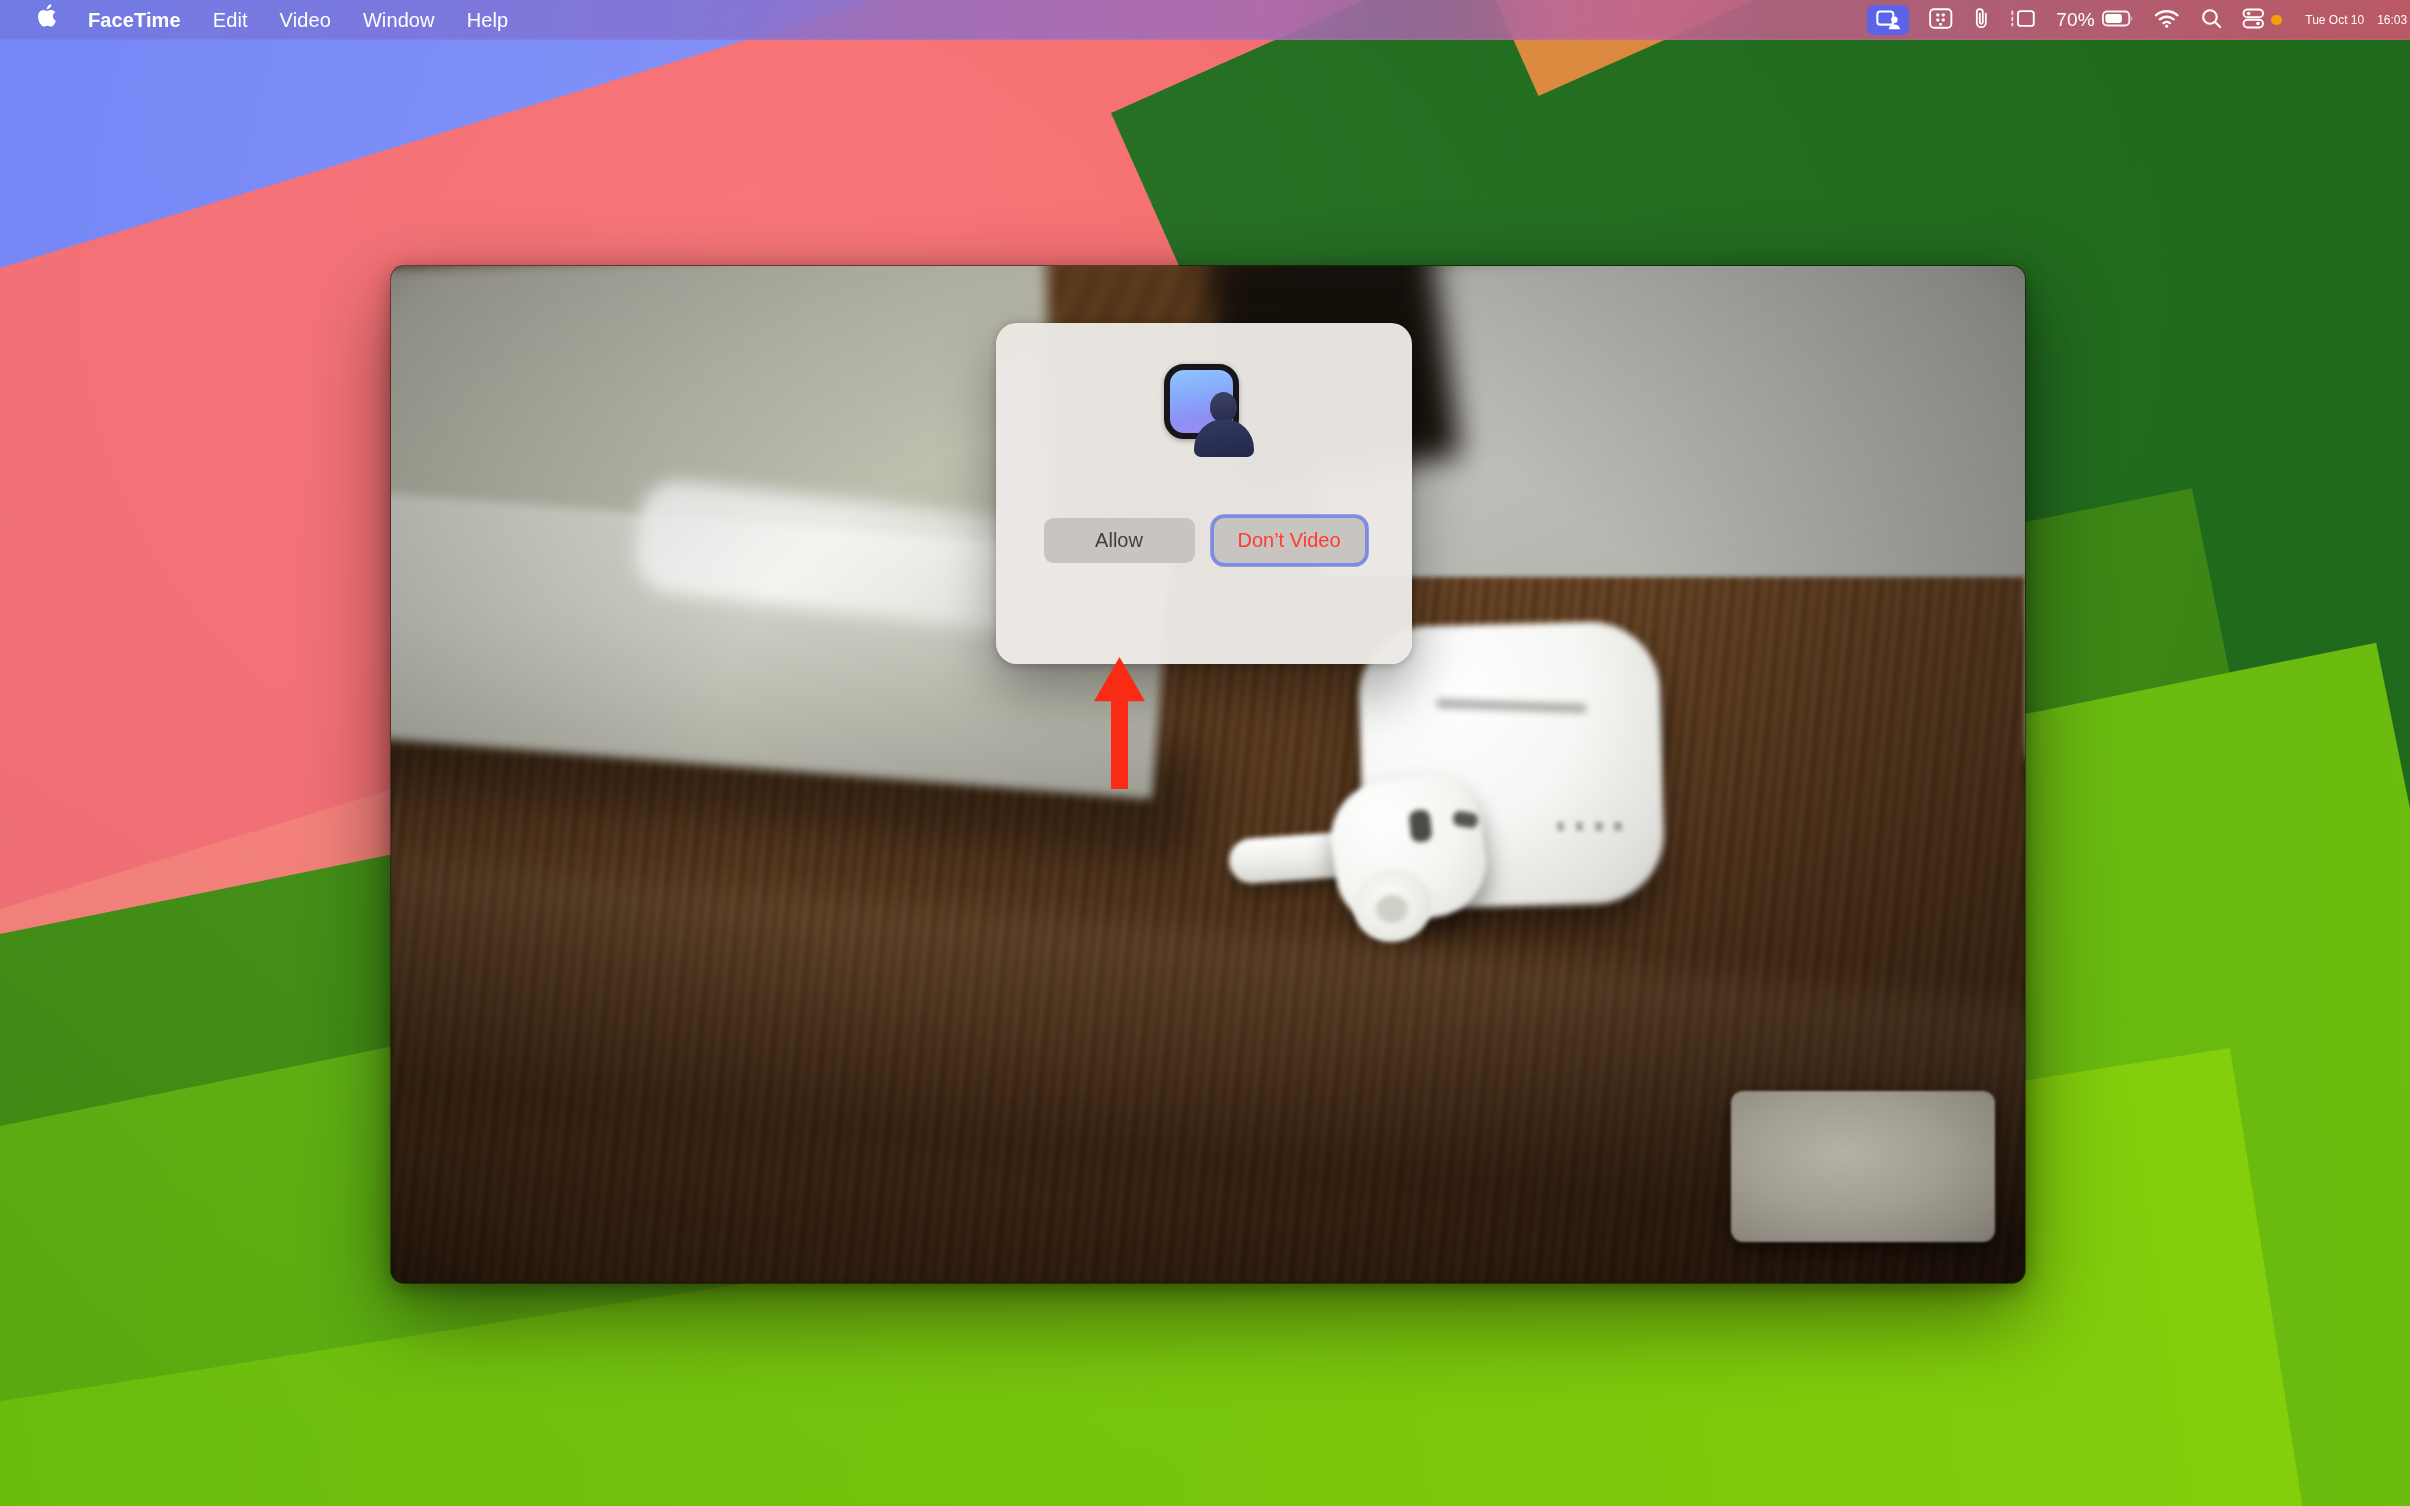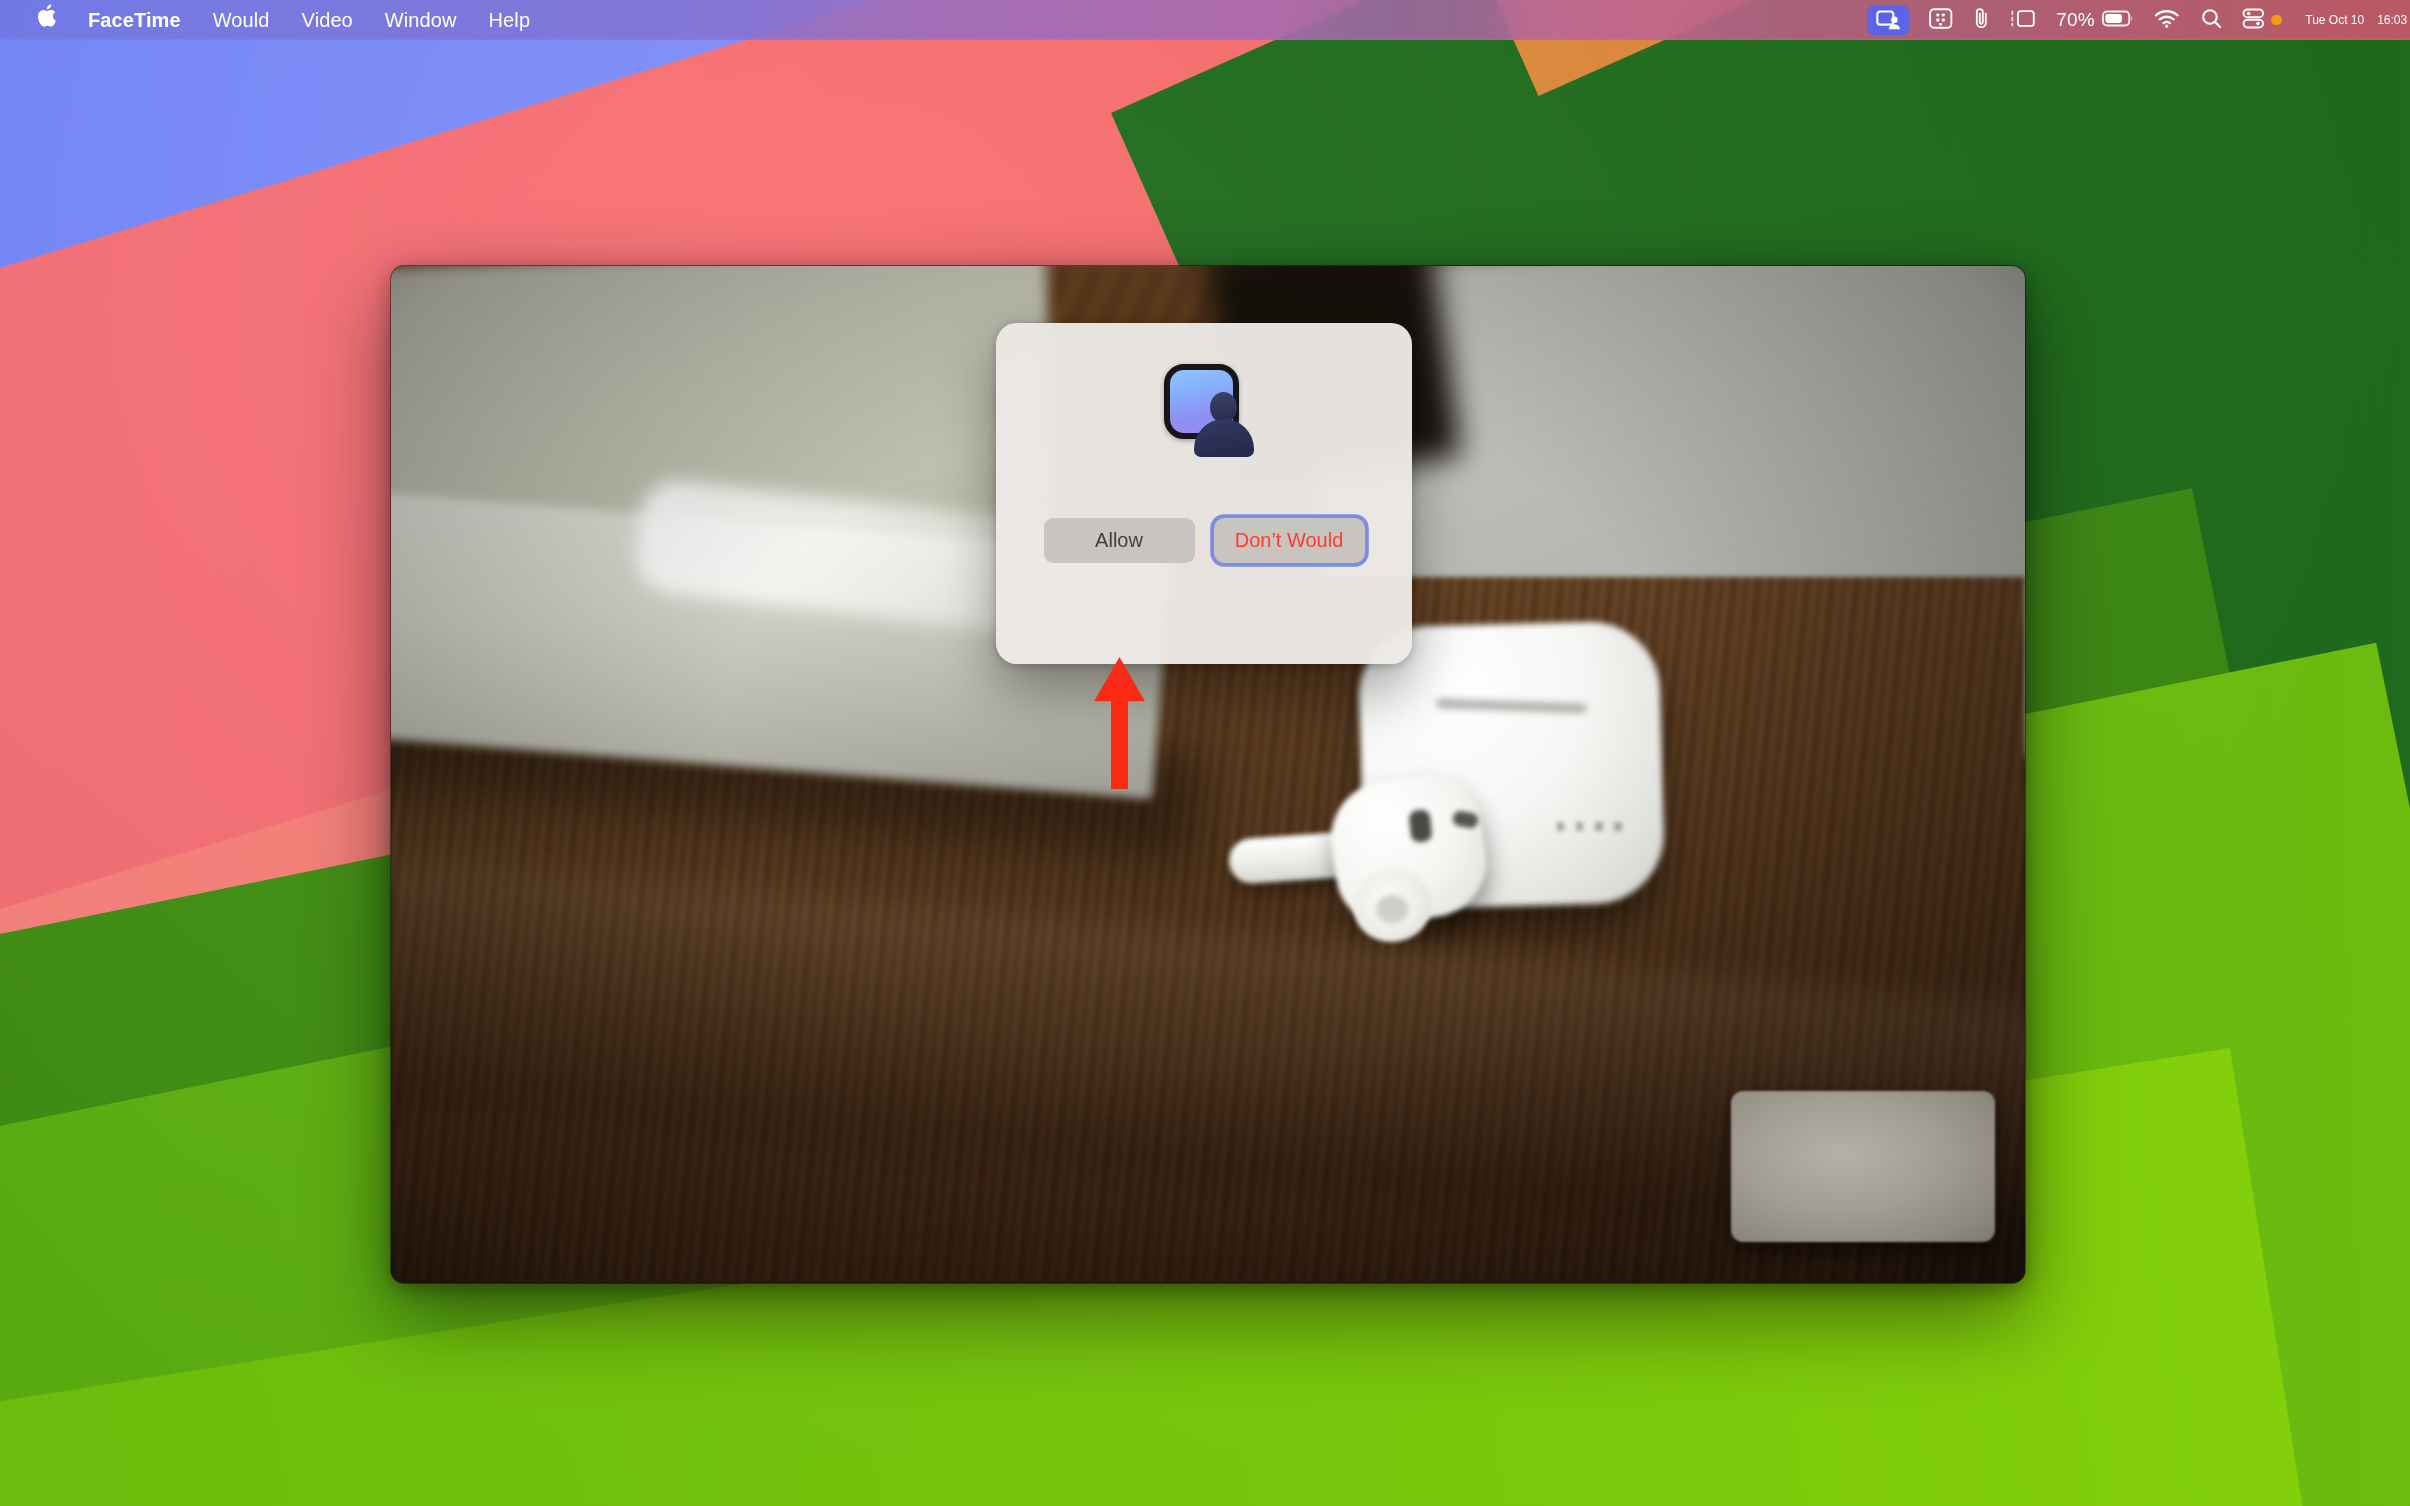--- a/index.html
+++ b/index.html
@@ -465,21 +465,21 @@
         <svg width="21" height="24.5" viewBox="0 0 20 24" fill="#ffffff">
           <path d="M13.6 3.5c.7-.9 1.2-2.1 1.1-3.3-1.1.05-2.4.75-3.2 1.65-.7.8-1.3 2.05-1.15 3.25 1.2.1 2.45-.6 3.25-1.6zM14.7 5.8c-1.75-.1-3.25.99-4.1.99-.85 0-2.15-.94-3.55-.91-1.82.03-3.5 1.06-4.44 2.7-1.9 3.29-.49 8.17 1.36 10.85.9 1.31 1.98 2.78 3.39 2.73 1.36-.05 1.88-.88 3.52-.88 1.64 0 2.1.88 3.54.85 1.46-.03 2.39-1.33 3.28-2.65 1.04-1.52 1.46-2.99 1.49-3.07-.03-.01-2.86-1.1-2.89-4.35-.03-2.72 2.22-4.02 2.32-4.09-1.27-1.87-3.24-2.08-3.92-2.17z"></path>
         </svg>
       </span>
     </div>
 
     <div class="mb-item mb-app">
       <span>FaceTime</span>
     </div>
     <div class="mb-item">
-      <span>Would</span>
+      <span>Edit</span>
     </div>
     <div class="mb-item">
       <span>Video</span>
     </div>
     <div class="mb-item">
       <span>Window</span>
     </div>
     <div class="mb-item">
       <span>Help</span>
     </div>
@@ -608,21 +608,21 @@
 
   <div id="dialog-icon">
     <span class="di-screen"></span>
     <span class="di-head"></span>
     <span class="di-body"></span>
   </div>
 
 
   <div id="dialog-buttons">
     <button class="dlg-btn" id="allow-button">Allow</button>
-    <button class="dlg-btn" id="dont-allow-button">Don’t Would</button>
+    <button class="dlg-btn" id="dont-allow-button">Don’t Video</button>
   </div>
 </div>
 
 <div id="red-arrow">
   <svg width="55" height="132" viewBox="0 0 58 140" fill="none">
     <path d="M29 0 L56 47 L38 47 L38 140 L20 140 L20 47 L2 47 Z" fill="#fa2b14"></path>
   </svg>
 </div>
 
 

